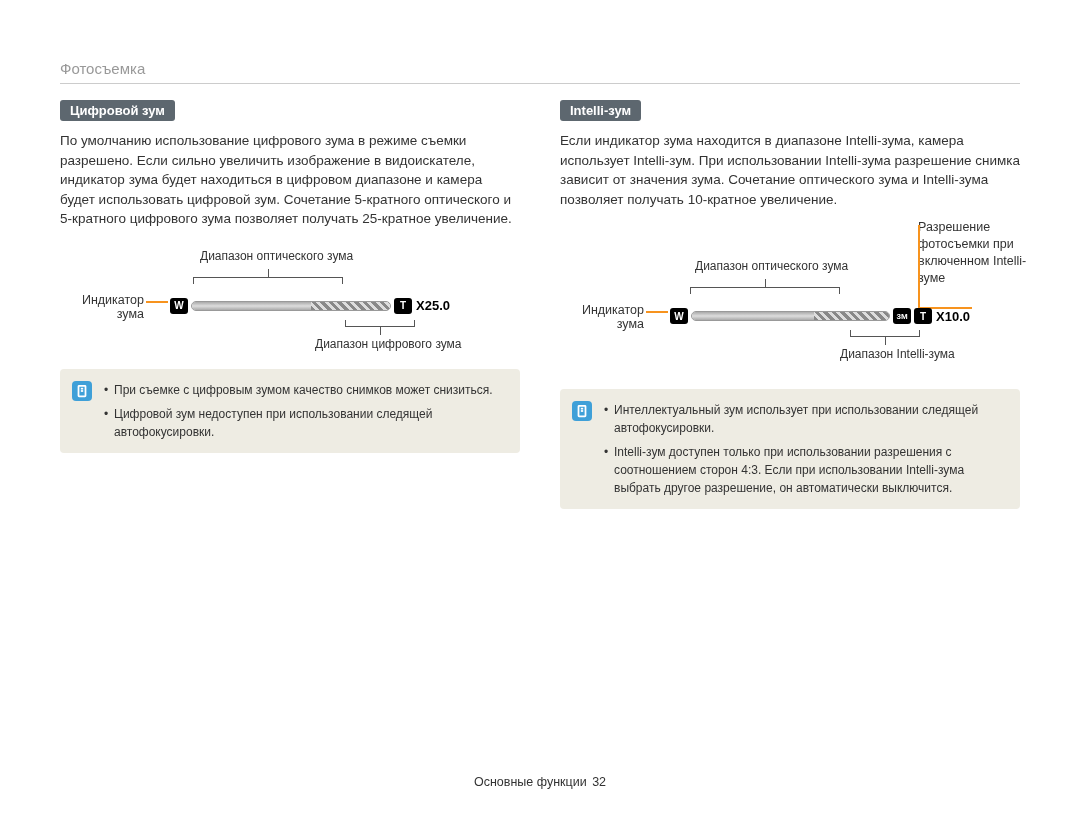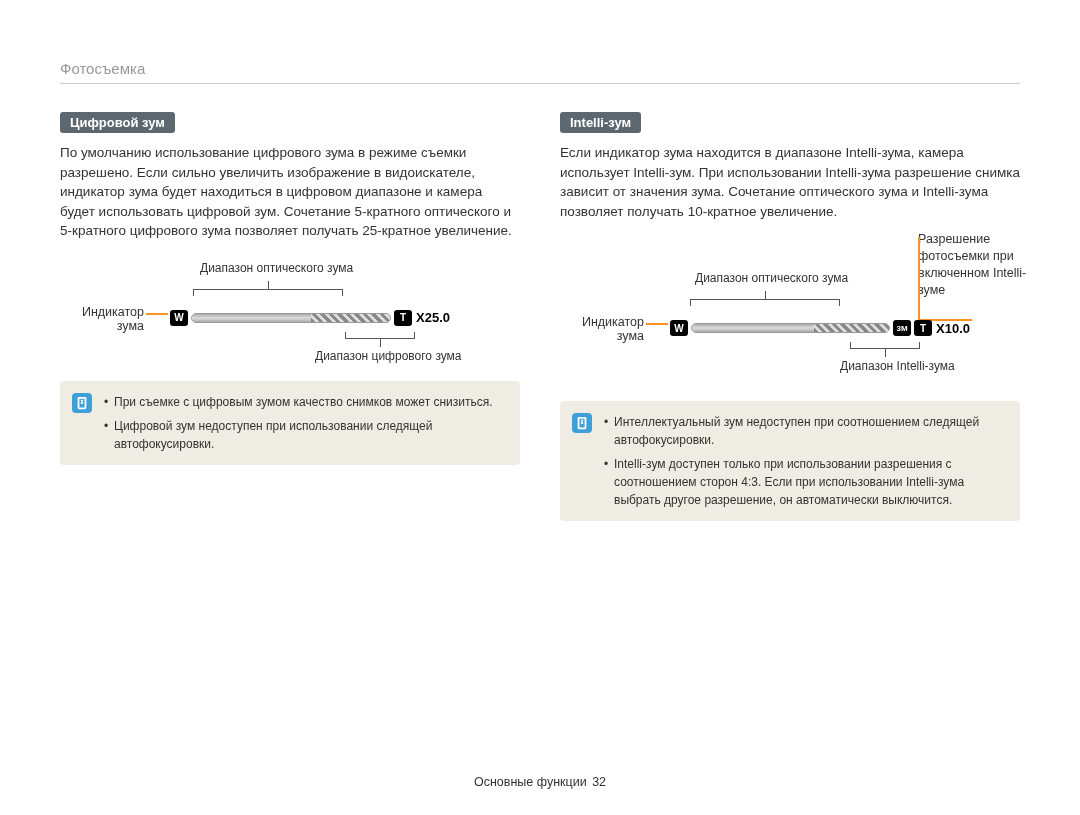--- a/index.html
+++ b/index.html
@@ -14,21 +14,21 @@
     font-family: Arial, "Helvetica Neue", sans-serif;
     color: #333;
     position: relative;
     padding: 60px 60px 30px 60px;
   }
   .section-title {
     color: #999;
     font-size: 15px;
     border-bottom: 1px solid #ccc;
     padding-bottom: 6px;
-    margin-bottom: 28px;
+    margin-bottom: 16px;
   }
   .columns {
     display: flex;
     gap: 40px;
   }
   .col {
     flex: 1;
     min-width: 0;
   }
   .subheading {
@@ -301,21 +301,21 @@
 
     <div class="note-box">
       <span class="note-icon">
         <svg viewBox="0 0 24 24" fill="none" stroke="#fff" stroke-width="3">
             <rect x="6" y="3" width="12" height="18" rx="1"></rect>
             <line x1="10" y1="8" x2="14" y2="8"></line>
             <line x1="10" y1="12" x2="14" y2="12"></line>
           </svg>
       </span>
       <ul>
-        <li>Интеллектуальный зум недоступен при соотношением следящей автофокусировки.</li>
+        <li>Интеллектуальный зум использует при использовании следящей автофокусировки.</li>
         <li>Intelli-зум доступен только при использовании разрешения с соотношением сторон 4:3. Если при использовании Intelli-зума выбрать другое разрешение, он автоматически выключится.</li>
       </ul>
     </div>
   </div>
 
 </div>
 
 <div class="footer">
   <span>Основные функции</span>
   <span class="page-num">32</span>

